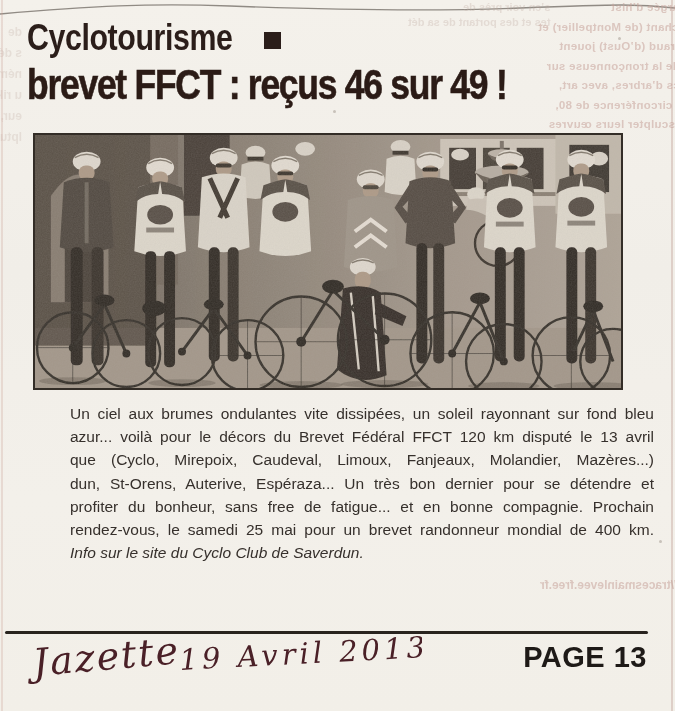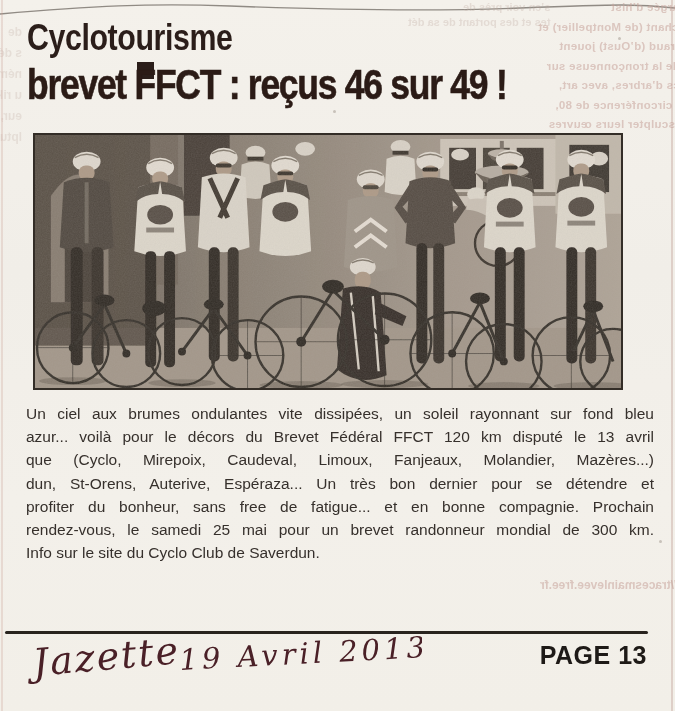--- a/index.html
+++ b/index.html
@@ -20,43 +20,43 @@
   
   .bleed{position:absolute;color:#c8a49c;font-weight:bold;pointer-events:none;}
   .bleed .ln{white-space:nowrap;transform:scaleX(-1);}
   .bleed-right{left:538px;top:-2px;font-size:11.5px;line-height:19.5px;letter-spacing:.3px;opacity:.55;}
   .bleed-mid{left:408px;top:0;font-size:11px;line-height:15px;opacity:.30;color:#bfa9a0;}
   .bleed-left{left:2px;top:22px;font-size:12px;line-height:21px;opacity:.28;color:#c2afa6;transform:none;}
   .bleed-left .frag{display:block;white-space:nowrap;transform:scaleX(-1);transform-origin:10px center;}
   .bleed-url{left:540px;top:578px;font-size:12px;opacity:.55;}
 
   
-  .kicker-row{position:absolute;left:27px;top:16px;display:flex;align-items:center;flex-direction:column;}
+  .kicker-row{position:absolute;left:27px;top:16px;display:flex;align-items:center;}
   .kicker{font-size:37px;line-height:44px;font-weight:bold;letter-spacing:-.5px;
           transform:scaleX(.82);transform-origin:left center;color:#2b1e1a;}
   .kicker-square{width:17px;height:17px;background:#2b1e1a;margin-left:-14px;transform:translateY(2px);}
   .headline{position:absolute;left:27px;top:60px;font-size:42px;line-height:50px;font-weight:bold;
             letter-spacing:-1.5px;white-space:nowrap;color:#2b1b16;
             transform:scaleX(.845);transform-origin:left center;
             -webkit-text-stroke:.6px #2b1b16;}
 
   
   .photo{position:absolute;left:33px;top:133px;width:590px;height:257px;box-sizing:border-box;
          border:2px solid #332d27;background:#978d81;}
   .photo svg{display:block;width:100%;height:100%;}
 
   
   .body{position:absolute;left:26px;top:402px;width:628px;font-size:15.5px;line-height:23.2px;color:#36302c;}
-  .bl{text-align:justify;text-align-last:justify;}
-  .bl.last{text-align-last:left;}
+  .bl{text-align:justify;text-align-last:justify;margin-left:44px;}
+  .bl.last{text-align-last:left;font-style:italic;}
 
   
   .rule{position:absolute;left:5px;top:631px;width:643px;height:3px;background:#29241f;border-radius:2px;}
   .handwriting{position:absolute;left:22px;top:634px;width:400px;height:66px;}
-  .page-label{position:absolute;right:28px;top:641px;font-size:25px;font-weight:bold;letter-spacing:.5px;color:#1e1a17;margin-left:48px;}
+  .page-label{position:absolute;right:28px;top:641px;font-size:29px;font-weight:bold;letter-spacing:.5px;color:#1e1a17;margin-left:48px;}
 </style>
 </head>
 <body>
 
 <div class="page">
 
   <svg class="scan-top-line" viewBox="0 0 675 22">
     <path d="M0 14 C 90 6, 150 3, 230 6 S 420 12, 520 8 S 640 4, 675 8" fill="none" stroke="#6f6861" stroke-width="1.4" opacity=".75"></path>
   </svg>
 
@@ -319,21 +319,21 @@
       <rect width="590" height="257" filter="url(#grain)" opacity=".5"></rect>
     </svg>
   </figure>
 
   <div class="body">
     <div class="bl">Un ciel aux brumes ondulantes vite dissipées, un soleil rayonnant sur fond bleu</div>
     <div class="bl">azur... voilà pour le décors du Brevet Fédéral FFCT 120 km disputé le 13 avril</div>
     <div class="bl">que (Cyclo, Mirepoix, Caudeval, Limoux, Fanjeaux, Molandier, Mazères...)</div>
     <div class="bl">dun, St-Orens, Auterive, Espéraza... Un très bon dernier pour se détendre et</div>
     <div class="bl">profiter du bonheur, sans free de fatigue... et en bonne compagnie. Prochain</div>
-    <div class="bl">rendez-vous, le samedi 25 mai pour un brevet randonneur mondial de 300 km.</div>
+    <div class="bl">rendez-vous, le samedi 25 mai pour un brevet randonneur mondial de 400 km.</div>
     <div class="bl last">Info sur le site du Cyclo Club de Saverdun.</div>
   </div>
 
   <div class="rule"></div>
   <svg class="handwriting" viewBox="0 0 400 66">
     <g fill="#4a2027" font-family="DejaVu Serif, serif" font-style="italic">
       <text x="12" y="42" font-size="38" letter-spacing="2" transform="rotate(-5 12 42)">Jazette</text>
       <text x="158" y="36" font-size="29" letter-spacing="4" transform="rotate(-3 158 36)">19 Avril 2013</text>
     </g>
   </svg>

